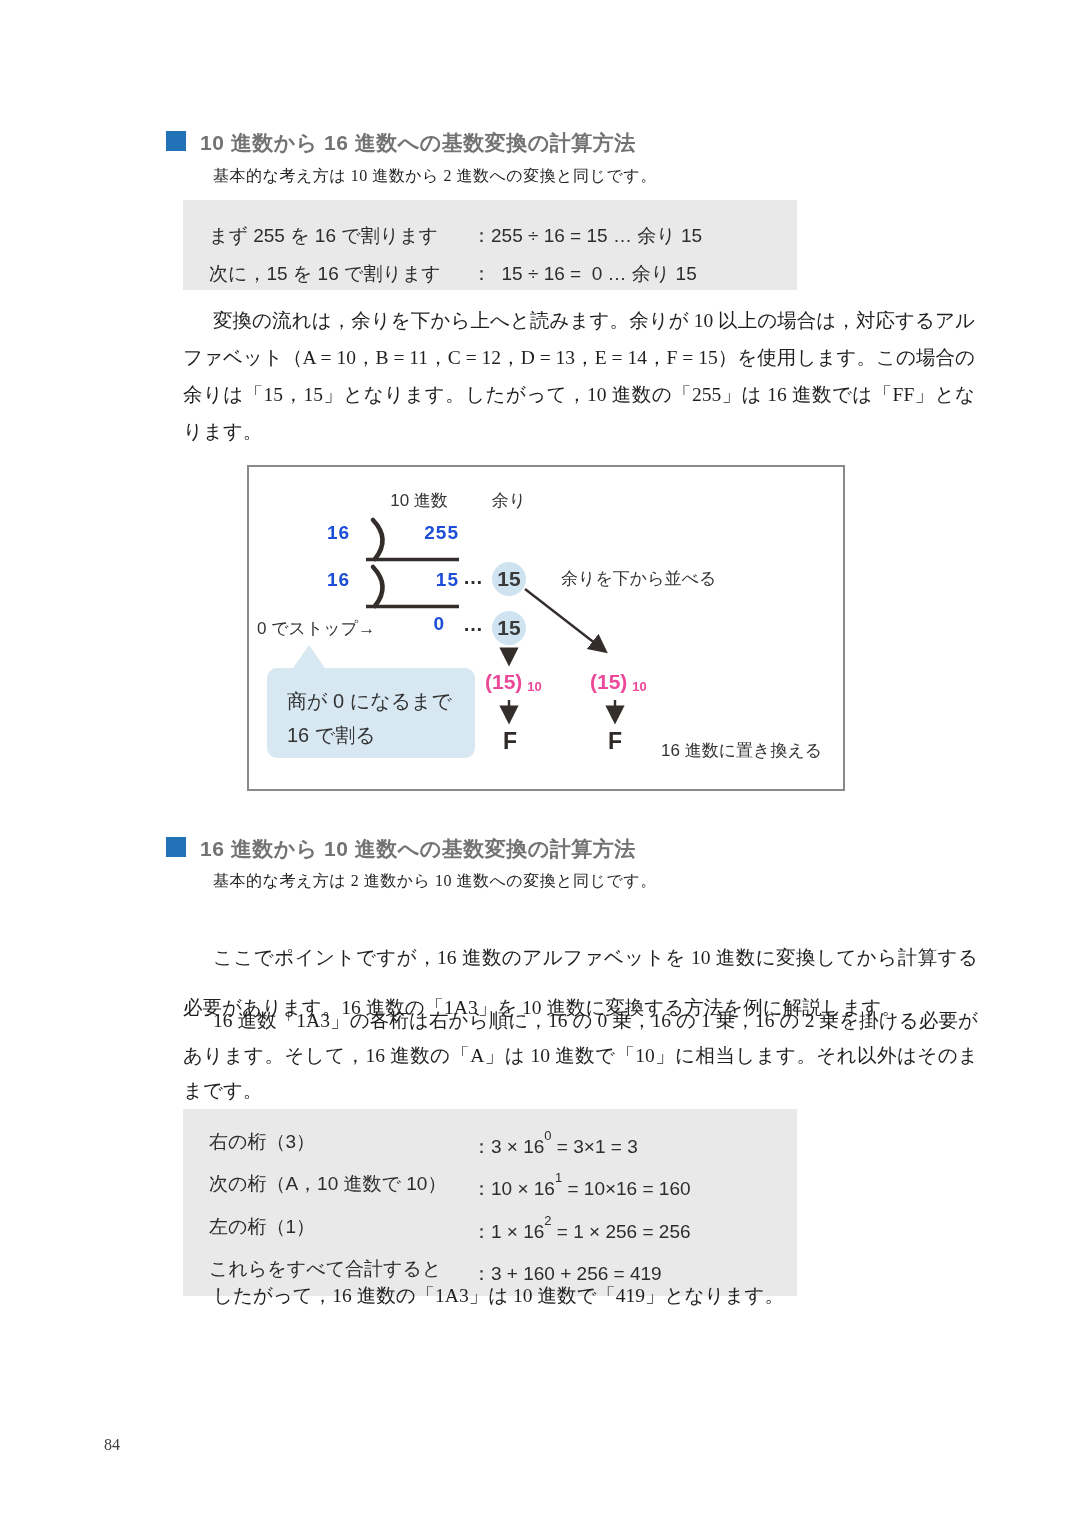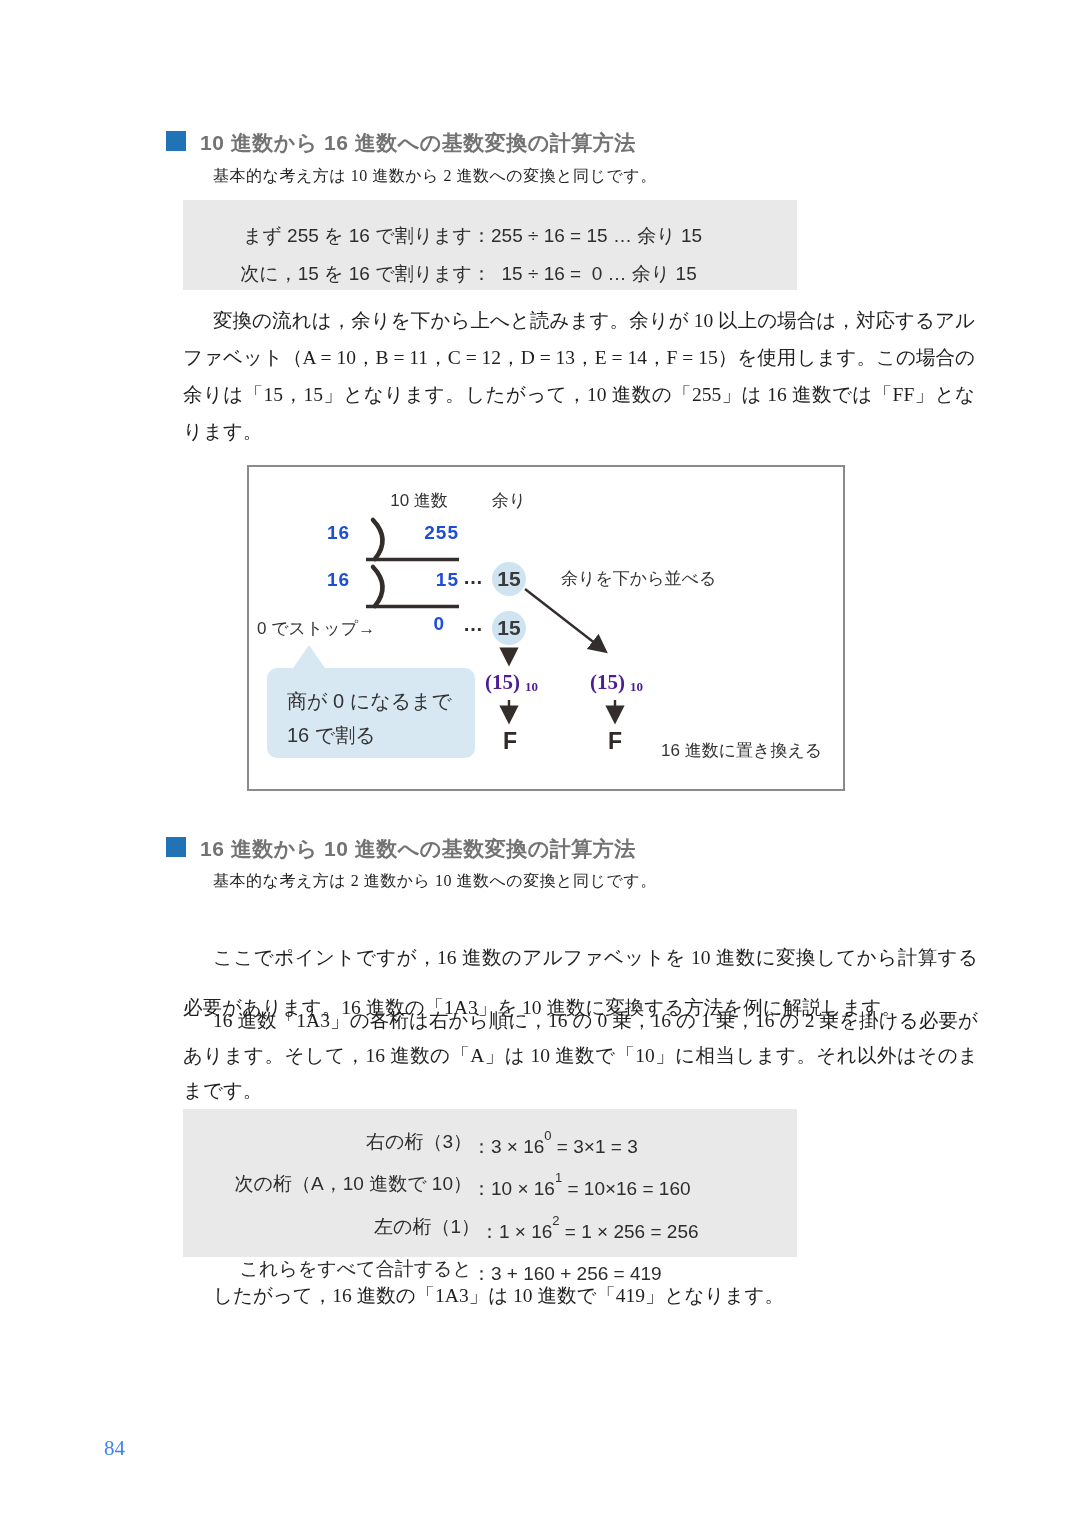--- a/index.html
+++ b/index.html
@@ -12,41 +12,41 @@
 
   .header{left:105px;top:61px;font-size:14px;letter-spacing:.5px;color:#3a3a3a;font-weight:bold;}
 
   .sec-head{font-size:21px;font-weight:bold;color:#737373;letter-spacing:.5px;}
   .bullet{width:20px;height:20px;background:#2272b7;}
 
   .intro{font-size:16px;letter-spacing:.5px;}
 
   .calcbox{background:#e9e9e9;width:614px;box-sizing:border-box;padding:17px 0 0 26px;}
   .crow{display:flex;line-height:38px;font-size:19px;color:#2d2d2d;}
-  .clabel{width:263px;white-space:pre;text-align:right;}
+  .clabel{width:263px;white-space:pre;}
   .cvalue{white-space:pre;}
   .cvalue sup{font-size:13px;position:relative;top:-6px;}
 
   .para{font-size:19.5px;line-height:37px;text-indent:30px;text-align:justify;}
 
   
   .diagram{left:247px;top:465px;width:594px;height:322px;border:2px solid #8a8a8a;background:#fff;box-sizing:content-box;}
   .dg-label{font-size:17px;color:#333;}
   .dg-num{font-size:19px;font-weight:bold;color:#1d4ed8;letter-spacing:1px;}
   .dg-dots{font-size:20px;font-weight:bold;color:#332d2b;}
   .circle{width:34px;height:34px;border-radius:50%;background:#cfe3f0;display:flex;align-items:center;justify-content:center;
           font-size:21px;font-weight:bold;color:#3a3a3a;}
-  .paren{font-size:21px;font-weight:bold;color:#4c1d95;font-family:Liberation Serif, serif;}
+  .paren{font-size:21px;font-weight:bold;color:#ec4899;}
   .paren .sub{font-size:13px;font-weight:bold;margin-left:5px;position:relative;top:2px;}
   .fletter{font-size:23px;font-weight:bold;color:#2f2a28;text-align:center;}
   .callout{background:#d8e8f3;border-radius:10px;width:208px;height:90px;box-sizing:border-box;padding:16px 12px 0 20px;
            font-size:20px;line-height:34px;color:#333;}
   .callout-tri{width:0;height:0;border-left:18px solid transparent;border-right:18px solid transparent;border-bottom:26px solid #d8e8f3;}
 
-  .pagenum{font-size:21px;color:#3b82f6;}
+  .pagenum{font-size:16px;color:#404040;}
 </style>
 </head>
 <body>
 
 <div class="page">
 
 
   <div class="abs bullet" style="left:166px;top:131px;"></div>
   <div class="abs sec-head" style="left:200px;top:129px;">10 進数から 16 進数への基数変換の計算方法</div>
 
@@ -124,30 +124,30 @@
   </div>
 
   <div class="abs bullet" style="left:166px;top:837px;"></div>
   <div class="abs sec-head" style="left:200px;top:835px;">16 進数から 10 進数への基数変換の計算方法</div>
 
   <div class="abs serif intro" style="left:213px;top:871px;">基本的な考え方は 2 進数から 10 進数への変換と同じです。</div>
 
   <div class="abs serif para" style="left:183px;top:933px;width:795px;line-height:50px;">ここでポイントですが，16 進数のアルファベットを 10 進数に変換してから計算する必要があります。16 進数の「1A3」を 10 進数に変換する方法を例に解説します。</div>
   <div class="abs serif para" style="left:183px;top:1003px;width:795px;line-height:35px;">16 進数「1A3」の各桁は右から順に，16 の 0 乗，16 の 1 乗，16 の 2 乗を掛ける必要があります。そして，16 進数の「A」は 10 進数で「10」に相当します。それ以外はそのままです。</div>
 
-  <div class="abs calcbox" style="left:183px;top:1109px;height:148px;padding-top:14px;">
+  <div class="abs calcbox" style="left:183px;top:1109px;height:187px;padding-top:14px;">
     <div class="crow" style="line-height:37px;">
       <span class="clabel">右の桁（3）</span>
       <span class="cvalue"><span>：3 × 16</span><sup>0</sup><span> = 3×1 = 3</span></span>
     </div>
     <div class="crow" style="line-height:37px;">
       <span class="clabel">次の桁（A，10 進数で 10）</span>
       <span class="cvalue"><span>：10 × 16</span><sup>1</sup><span> = 10×16 = 160</span></span>
     </div>
-    <div class="crow" style="line-height:37px;margin-left:8px;">
+    <div class="crow" style="line-height:37px;">
       <span class="clabel">左の桁（1）</span>
       <span class="cvalue"><span>：1 × 16</span><sup>2</sup><span> = 1 × 256 = 256</span></span>
     </div>
     <div class="crow" style="line-height:37px;">
       <span class="clabel">これらをすべて合計すると</span>
       <span class="cvalue"><span>：3 + 160 + 256 = 419</span><sup></sup><span></span></span>
     </div>
   </div>
 
   <div class="abs serif para" style="left:183px;top:1277px;width:795px;">したがって，16 進数の「1A3」は 10 進数で「419」となります。</div>

